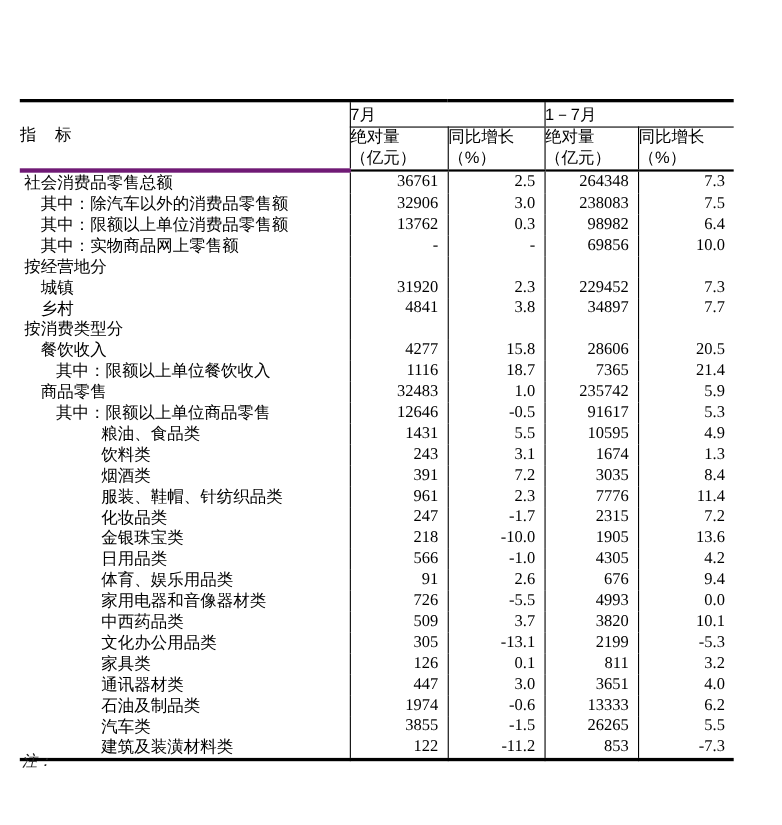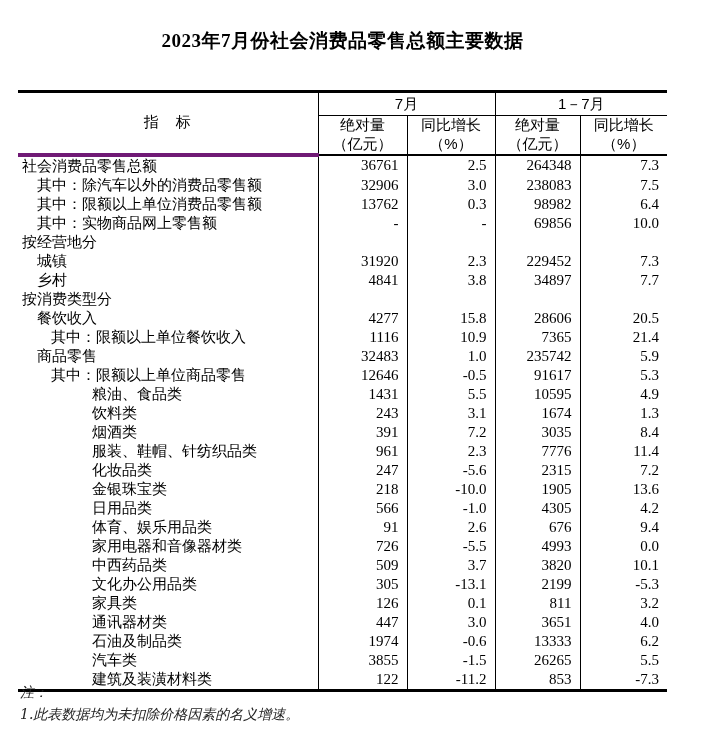--- a/index.html
+++ b/index.html
@@ -29,21 +29,21 @@
     top: 90px; left: 18px;
     width: 649px;
     border-collapse: collapse;
     table-layout: fixed;
     border-top: 3px solid #000;
     border-bottom: 3px solid #000;
   }
   th, td { padding: 0; margin: 0; font-weight: normal; overflow: hidden; white-space: nowrap; }
   .bl { border-left: 1px solid #000; }
 
-  thead th { font-size: 15px; text-align: center; vertical-align: middle; }
+  thead th { font-size: 15px; text-align: left; vertical-align: middle; }
   thead tr.hdr1 th.grp { height: 22px; border-bottom: 1px solid #000; }
   thead tr.hdr2 th { height: 37px; border-bottom: 2px solid #000; line-height: 1.25; }
   th.indcell { border-bottom: 4px solid #701a75; font-size: 15px; letter-spacing: 1px; }
 
   tbody td { height: 18.6px; font-size: 15px; vertical-align: middle; }
   td.label { text-align: left; }
   td.label.ind-0 { padding-left: 4px; }
   td.label.ind-1 { padding-left: 19px; }
   td.label.ind-2 { padding-left: 33px; }
   td.label.ind-3 { padding-left: 74px; }
@@ -62,21 +62,20 @@
     font-size: 14px;
     color: #222;
     line-height: 22px;
   }
 </style>
 </head>
 <body>
 
 <div class="page">
 
-  <h1 class="title">2023年7月份社会消费品零售总额主要数据</h1>
 
   <table class="stats">
     <colgroup>
       <col style="width:300px">
       <col style="width:89px">
       <col style="width:88px">
       <col style="width:85px">
       <col style="width:87px">
     </colgroup>
     <thead>
@@ -152,21 +151,21 @@
         <tr>
           <td class="label ind-1">餐饮收入</td>
           <td class="num bl">4277</td>
           <td class="num bl">15.8</td>
           <td class="num bl">28606</td>
           <td class="num bl">20.5</td>
         </tr>
         <tr>
           <td class="label ind-2">其中：限额以上单位餐饮收入</td>
           <td class="num bl">1116</td>
-          <td class="num bl">10.9</td>
+          <td class="num bl">18.7</td>
           <td class="num bl">7365</td>
           <td class="num bl">21.4</td>
         </tr>
         <tr>
           <td class="label ind-1">商品零售</td>
           <td class="num bl">32483</td>
           <td class="num bl">1.0</td>
           <td class="num bl">235742</td>
           <td class="num bl">5.9</td>
         </tr>
@@ -201,21 +200,21 @@
         <tr>
           <td class="label ind-3">服装、鞋帽、针纺织品类</td>
           <td class="num bl">961</td>
           <td class="num bl">2.3</td>
           <td class="num bl">7776</td>
           <td class="num bl">11.4</td>
         </tr>
         <tr>
           <td class="label ind-3">化妆品类</td>
           <td class="num bl">247</td>
-          <td class="num bl">-5.6</td>
+          <td class="num bl">-1.7</td>
           <td class="num bl">2315</td>
           <td class="num bl">7.2</td>
         </tr>
         <tr>
           <td class="label ind-3">金银珠宝类</td>
           <td class="num bl">218</td>
           <td class="num bl">-10.0</td>
           <td class="num bl">1905</td>
           <td class="num bl">13.6</td>
         </tr>
@@ -287,16 +286,15 @@
           <td class="num bl">122</td>
           <td class="num bl">-11.2</td>
           <td class="num bl">853</td>
           <td class="num bl">-7.3</td>
         </tr>
       </tbody>
   </table>
 
   <div class="notes">
     <div>注：</div>
-    <div>1.此表数据均为未扣除价格因素的名义增速。</div>
   </div>
 
 </div>
 
 </body></html>

